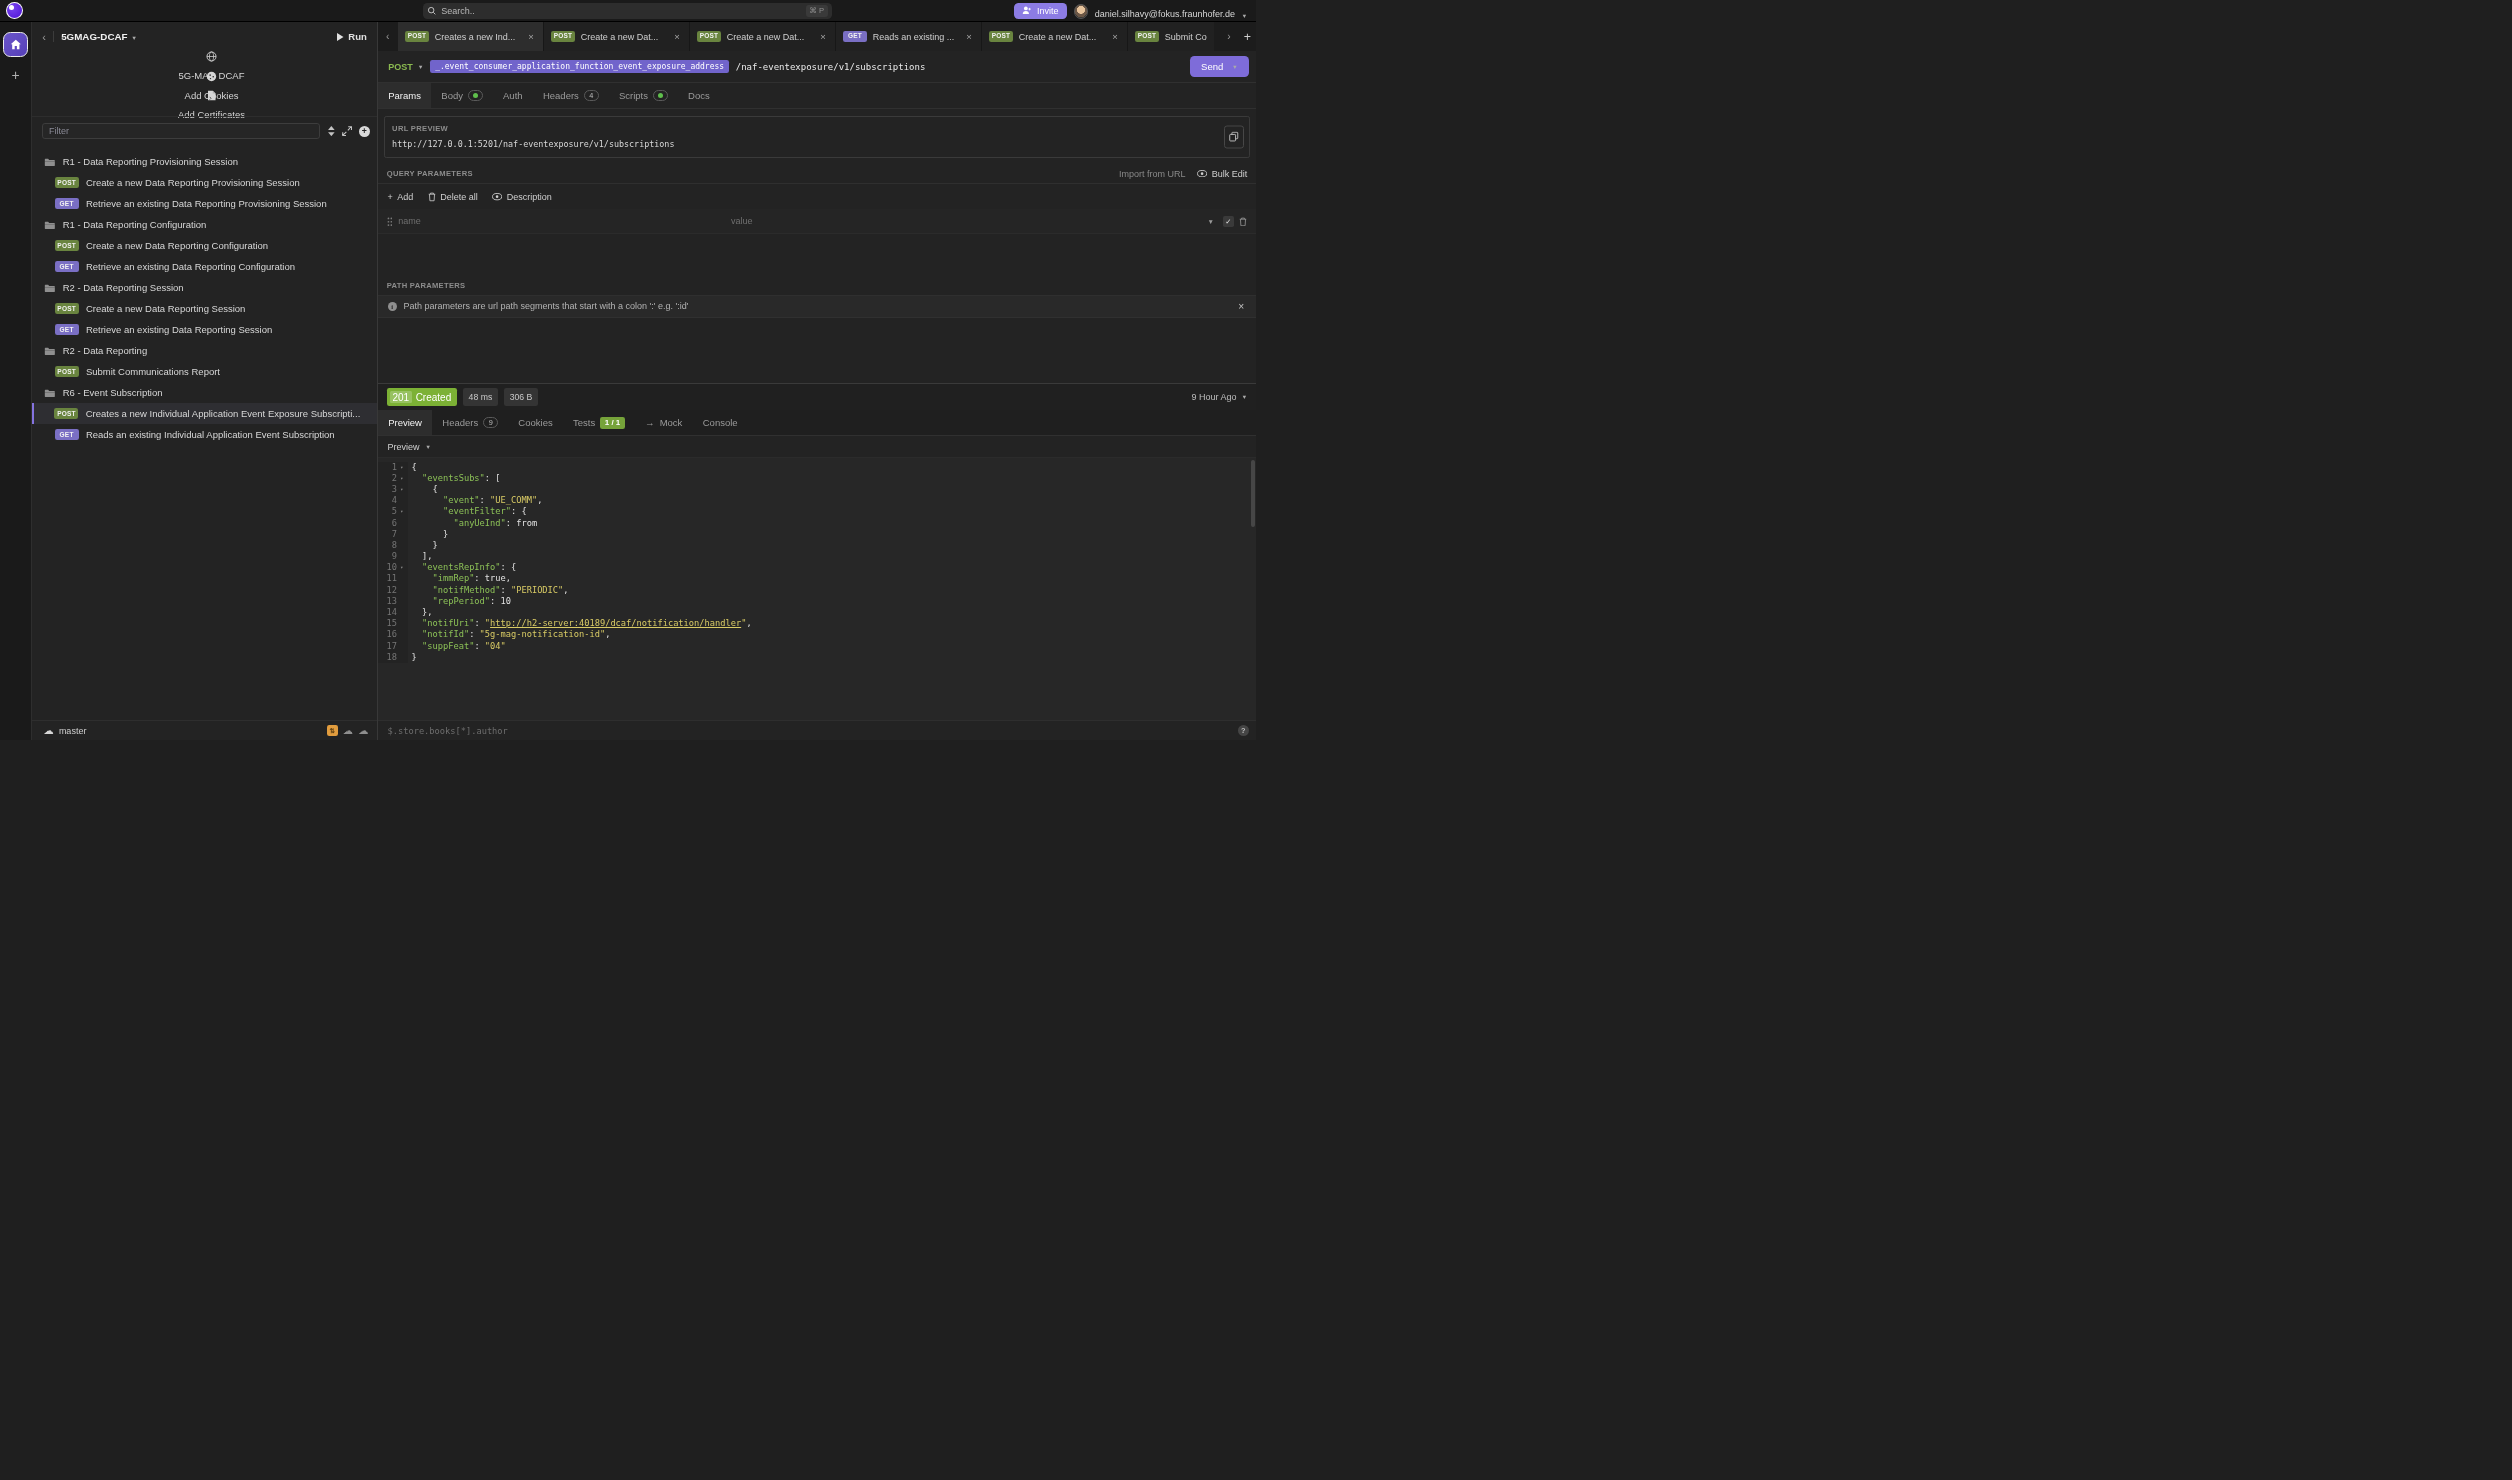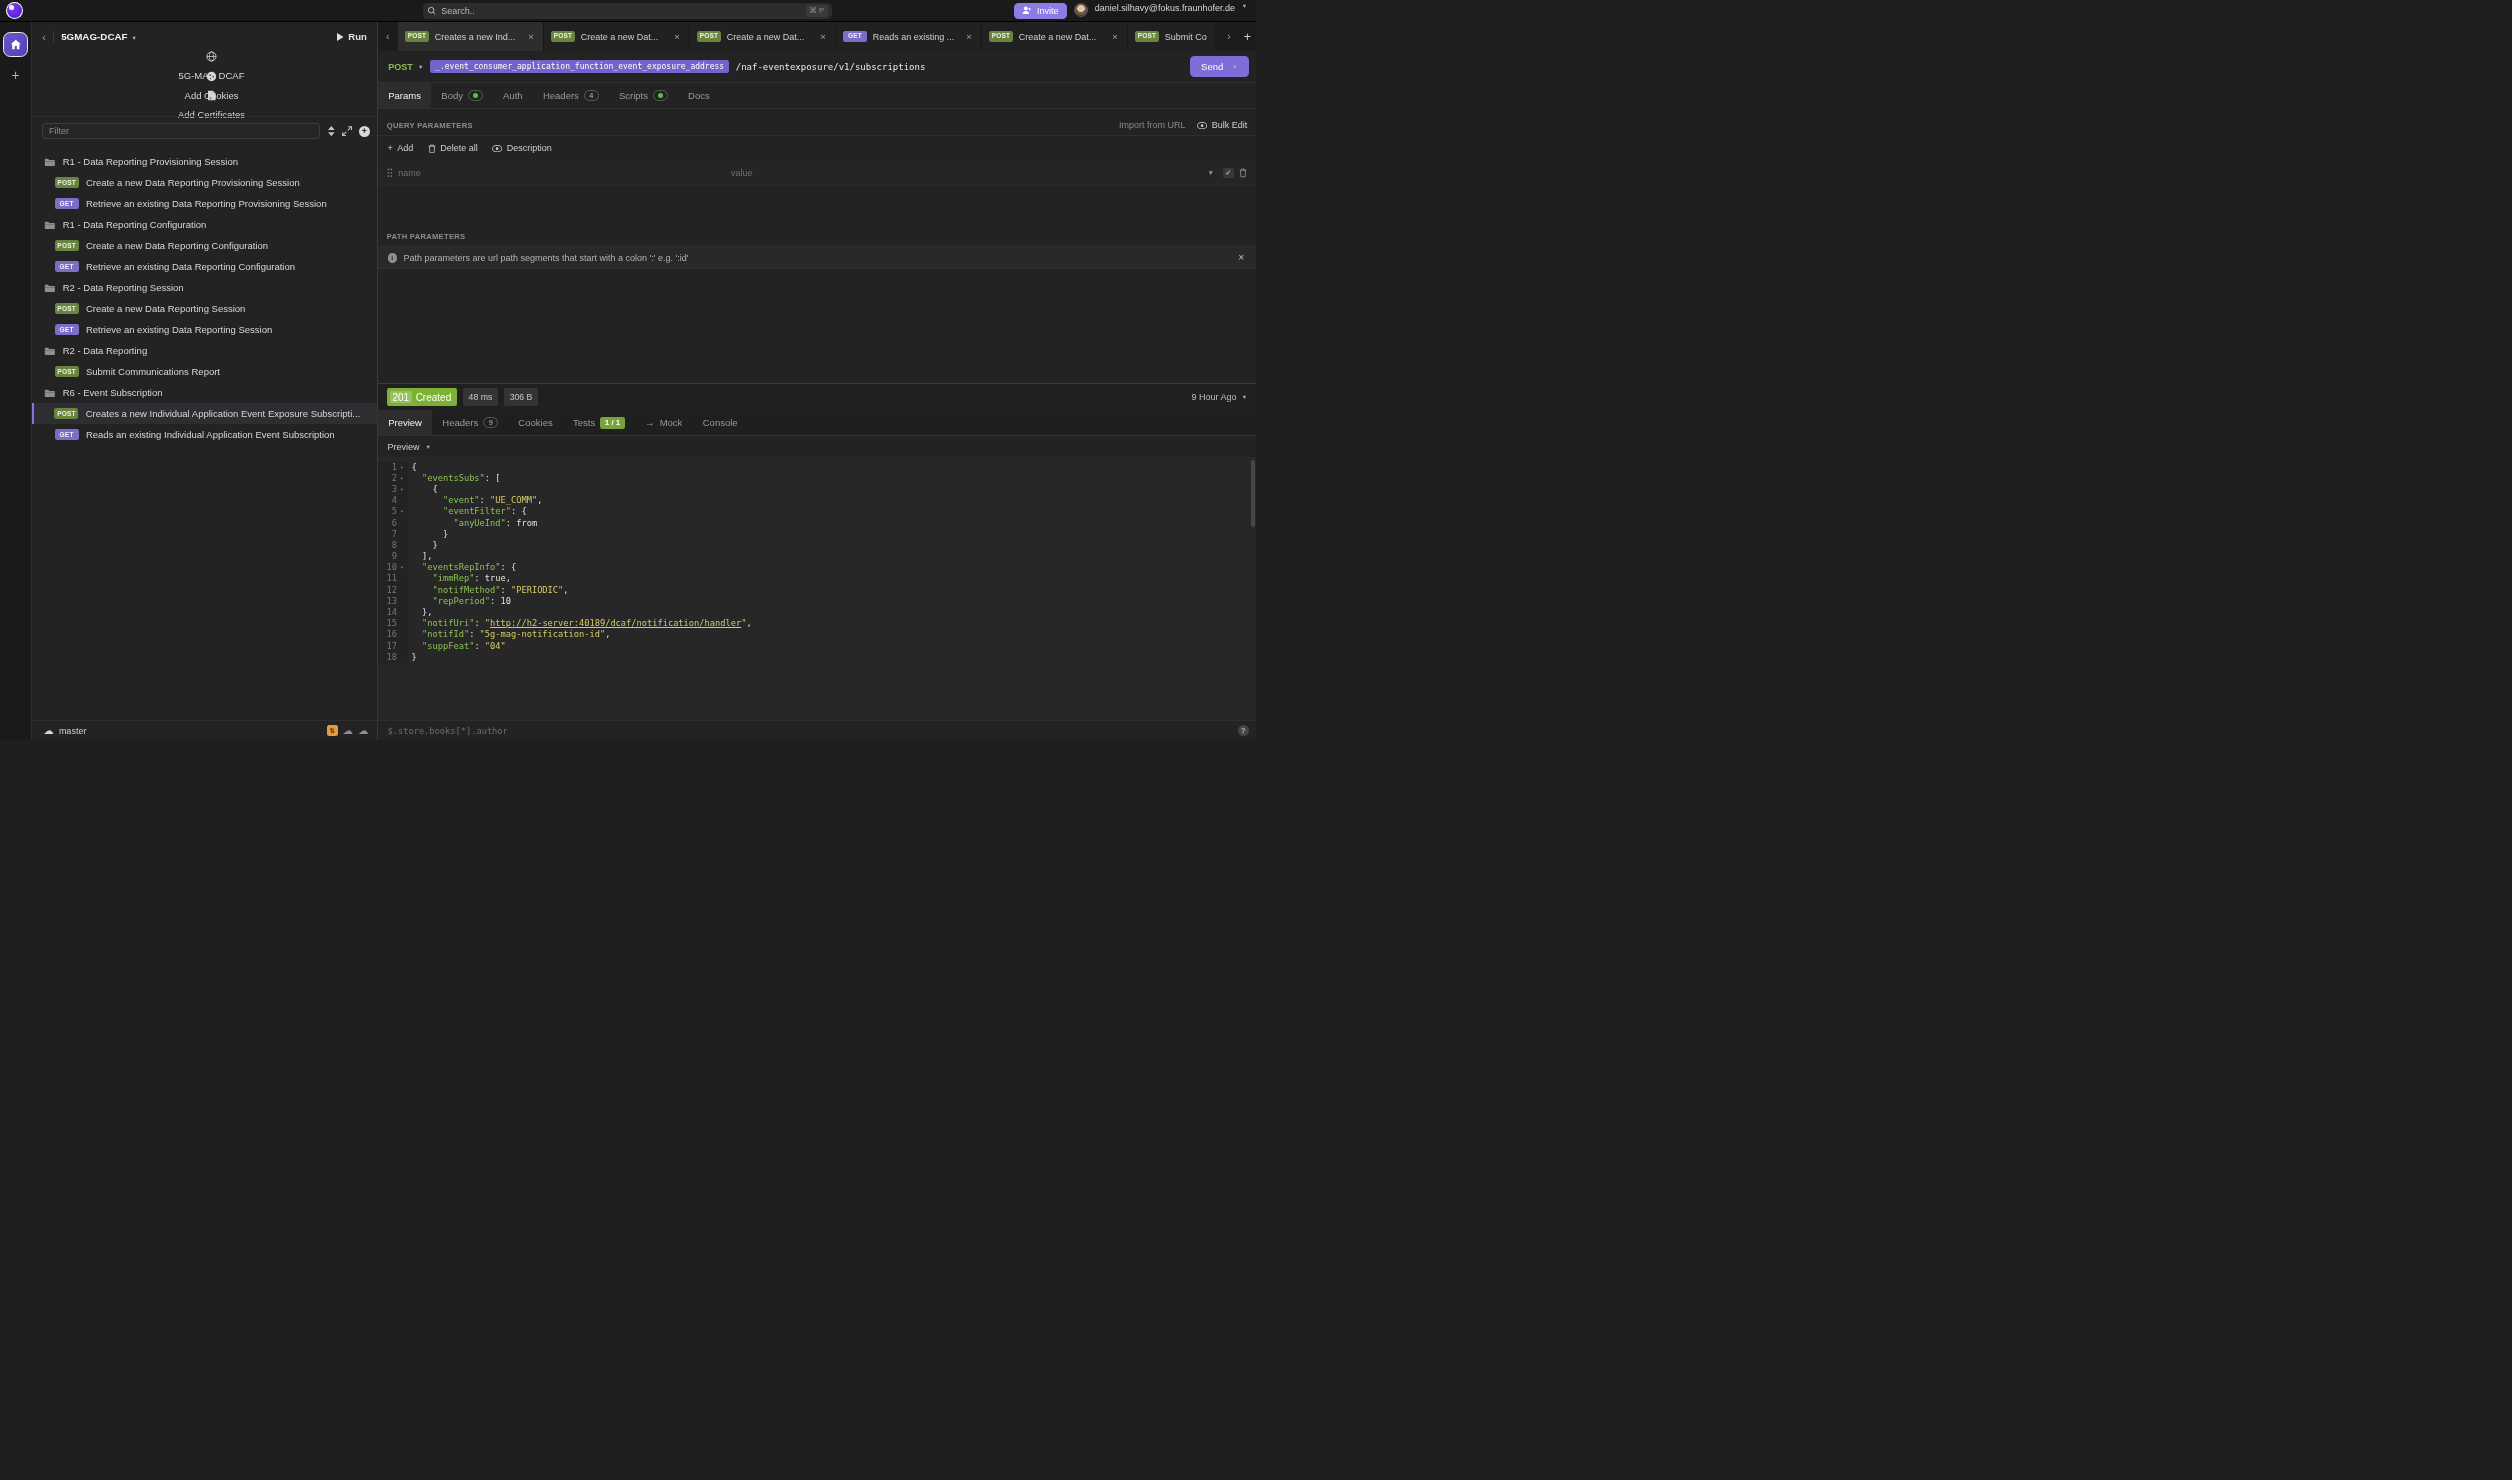--- a/index.html
+++ b/index.html
@@ -17,21 +17,21 @@
   .logo .inner { position:absolute; inset:1.1px; border-radius:50%;
     background:radial-gradient(circle at 35% 30%, #7a45ef 0%, #5a21dd 70%); }
   .logo .crescent { position:absolute; left:2.9px; top:2.9px; width:5.8px; height:5.8px; border-radius:50%;
     background:#fff; }
   .search { position:absolute; left:423px; top:2.9px; width:409px; height:16px; background:#2d2d2d;
     border-radius:4.4px; display:flex; align-items:center; padding:0 4.4px; gap:4.4px; }
   .search input { flex:1; background:transparent; border:none; outline:none; color:#c7c7c7;
     font-size:9px; font-family:"Liberation Sans",sans-serif; }
   .search input::placeholder { color:#b9b9b9; }
   .kbd { font-size:7.6px; color:#8f8f8f; background:#3a3a3a; border-radius:2.9px; padding:1.5px 3.6px; }
-  .top-right { margin-left:auto; display:flex; align-items:flex-start; gap:6.5px; padding-right:8.7px; }
+  .top-right { margin-left:auto; display:flex; align-items:flex-end; gap:6.5px; padding-right:8.7px; }
   .invite-btn { background:#8c7ce4; color:#fff; border:none; border-radius:4.4px; height:16px;
     padding:0 8.7px; font-size:9px; display:flex; align-items:center; gap:4.4px; cursor:pointer; }
   .avatar { width:14.6px; height:14.6px; border-radius:50%;
     background:radial-gradient(circle at 50% 38%, #e8c49c 0 38%, #6b5746 39% 70%, #3a3530 71%); border:0.7px solid #555; }
   .user-email { font-size:9px; color:#d7d7d7; }
   .caret { font-size:5.8px; color:#aaa; }
 
   
   .main-row { flex:1; display:flex; min-height:0; }
 
@@ -479,20 +479,30 @@
             <span class="pill">
               <span class="dot"></span>
             </span>
           </div>
           <div class="rtab">
             <span>Docs</span>
           </div>
         </div>
 
       <div class="req-area">
+        <div class="url-preview">
+          <div class="up-label">URL PREVIEW</div>
+          <div class="up-url">http://127.0.0.1:5201/naf-eventexposure/v1/subscriptions</div>
+          <button class="copy-btn">
+            <svg width="9.5" height="10.2" viewBox="0 0 13 14">
+                <rect x="1" y="4" width="8" height="9" rx="1" fill="none" stroke="#c0c0c0" stroke-width="1.3"></rect>
+                <path d="M4 4 V2 a1 1 0 0 1 1-1 h6 a1 1 0 0 1 1 1 v7 a1 1 0 0 1-1 1 h-2" fill="none" stroke="#c0c0c0" stroke-width="1.3"></path>
+              </svg>
+          </button>
+        </div>
 
         <div class="sec-header">
           <span class="sec-title">QUERY PARAMETERS</span>
           <span class="sec-right">
             <span class="import-url">Import from URL</span>
             <span class="bulk-edit">
               <span>
                   <svg width="10.2" height="7.3" viewBox="0 0 14 10">
                     <ellipse cx="7" cy="5" rx="6.3" ry="4.4" fill="none" stroke="#cfcfcf" stroke-width="1.2"></ellipse>
                     <circle cx="7" cy="5" r="1.8" fill="#cfcfcf"></circle>

